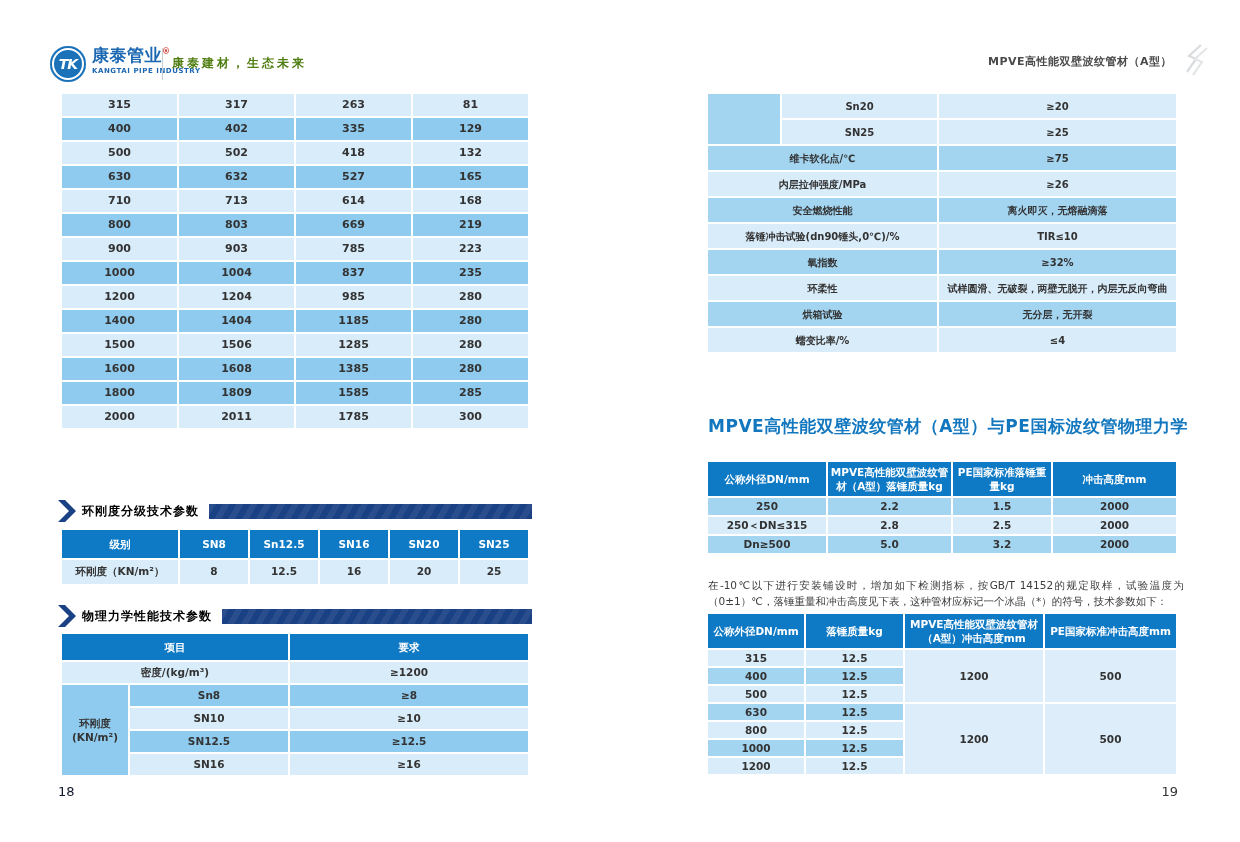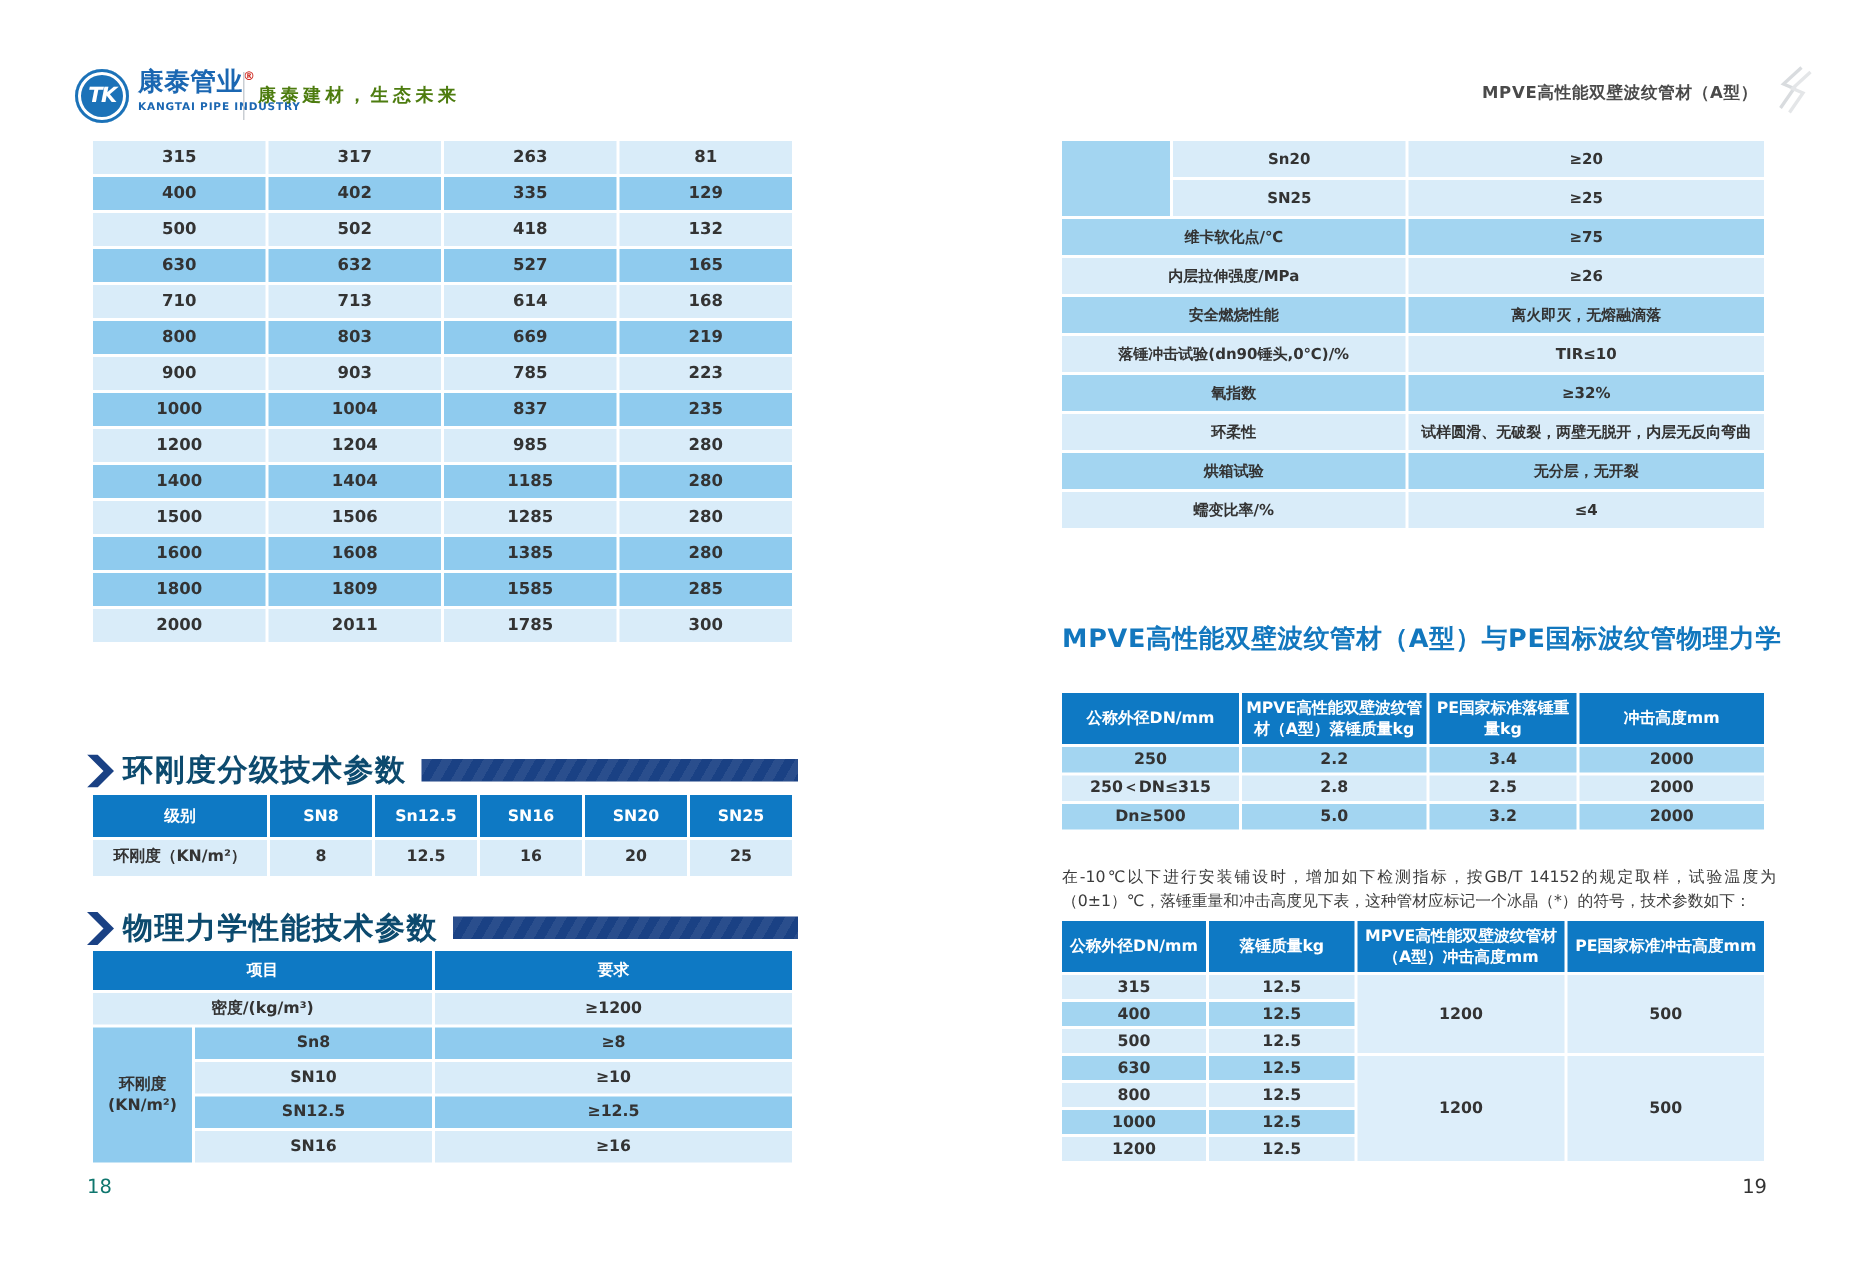--- a/index.html
+++ b/index.html
@@ -30,36 +30,36 @@
   .med{background:#8fcbee;}
   .med2{background:#a3d5f1;margin-top:40px;}
   .merged{background:#ddeefa;}
 
   
   .dim-table{position:absolute;left:60px;top:92px;width:470px;}
   .dim-table td{height:22px;font-size:11px;}
 
   .section-head{position:absolute;display:flex;align-items:center;width:474px;left:58px;}
   .section-head .chev{flex:0 0 auto;margin-right:6px;}
-  .section-head .stitle{flex:0 0 auto;font-size:20px;font-weight:800;color:#0c4a6e;letter-spacing:1px;margin-right:10px;white-space:nowrap;}
+  .section-head .stitle{flex:0 0 auto;font-size:12px;font-weight:800;color:#000000;letter-spacing:1px;margin-right:10px;white-space:nowrap;}
   .section-head .sbar{flex:1 1 auto;height:15px;background:#1a4184;
     background-image:repeating-linear-gradient(120deg, rgba(255,255,255,0.07) 0 6px, rgba(255,255,255,0) 6px 12px);}
   #sec-ring{top:500px;}
   #sec-phys{top:605px;}
 
   .ring-table{position:absolute;left:60px;top:528px;width:470px;}
   .ring-table th{height:22px;}
   .ring-table td{height:24px;}
 
   .phys-table{position:absolute;left:60px;top:632px;width:470px;}
   .phys-table th{height:20px;}
   .phys-table td{height:21px;}
   .group-label div{line-height:1.35;text-align:center;}
 
-  .pagenum-left{position:absolute;left:58px;top:784px;font-size:13px;color:#0f766e;}
+  .pagenum-left{position:absolute;left:58px;top:784px;font-size:13px;color:#0f172a;}
   .pagenum-right{position:absolute;right:62px;top:784px;font-size:13px;color:#333;margin-left:28px;}
 
   
   .cont-table{position:absolute;left:706px;top:92px;width:472px;}
   .cont-table td{height:24px;font-size:10px;}
 
   .impact-heading{position:absolute;left:708px;top:414px;width:480px;
     font-size:17px;font-weight:800;color:#1277be;line-height:1.45;letter-spacing:0.5px;}
 
   .impact-table{position:absolute;left:706px;top:460px;width:472px;}
@@ -341,21 +341,21 @@
       <th>公称外径DN/mm</th>
       <th>MPVE高性能双壁波纹管材（A型）落锤质量kg</th>
       <th>PE国家标准落锤重量kg</th>
       <th>冲击高度mm</th>
     </tr>
   </thead>
   <tbody id="impact-body">
       <tr>
         <td class="med2">250</td>
         <td class="med2">2.2</td>
-        <td class="med2">3.4</td>
+        <td class="med2">1.5</td>
         <td class="med2">2000</td>
       </tr>
       <tr>
         <td class="light">250＜DN≤315</td>
         <td class="light">2.8</td>
         <td class="light">2.5</td>
         <td class="light">2000</td>
       </tr>
       <tr>
         <td class="med2">Dn≥500</td>

